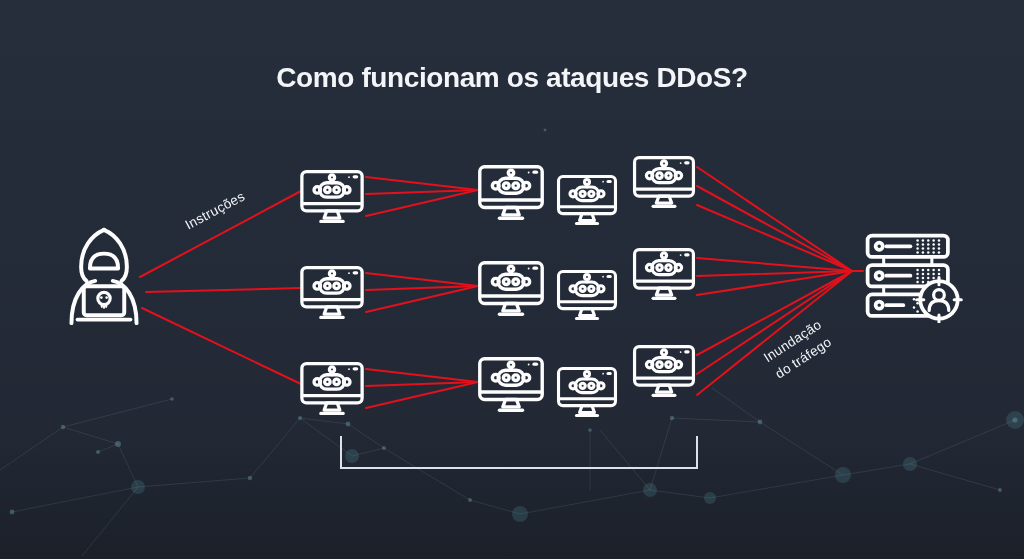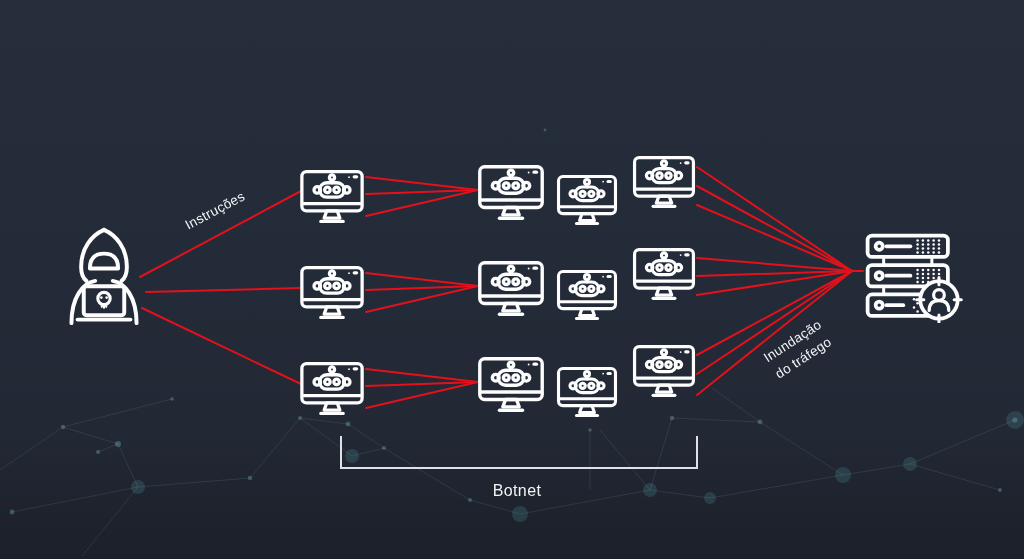--- a/index.html
+++ b/index.html
@@ -121,20 +121,21 @@
     <line x1="697" y1="205" x2="852" y2="271"></line>
     <line x1="697" y1="258" x2="852" y2="271"></line>
     <line x1="697" y1="276" x2="852" y2="271"></line>
     <line x1="697" y1="295" x2="852" y2="271"></line>
     <line x1="697" y1="355" x2="852" y2="271"></line>
     <line x1="697" y1="374" x2="852" y2="271"></line>
     <line x1="697" y1="395" x2="852" y2="271"></line>
     <line x1="852" y1="271" x2="863" y2="271"></line>
   </svg>
 
+  <div class="title">Como funcionam os ataques DDoS?</div>
 
   <div class="icon-box" style="left:60px;top:227px;width:88px;height:99px">
     <svg viewBox="0 0 100 112" fill="none" stroke="#fdfdfe" stroke-width="4.5" stroke-linecap="round" stroke-linejoin="round">
       <path d="M50,3 C36,9 24,24 24,45 C24,54 26,58 30,61"></path>
       <path d="M50,3 C64,9 76,24 76,45 C76,54 74,58 70,61"></path>
       <path d="M34,47 Q34,30 50,30 Q66,30 66,47 L34,47 Z"></path>
       <path d="M13,109 C13,80 26,63 40,61"></path>
       <path d="M87,109 C87,80 74,63 60,61"></path>
       <rect x="27" y="67" width="46" height="33" rx="3"></rect>
       <line x1="20" y1="105" x2="80" y2="105"></line>
@@ -279,15 +280,14 @@
       <g>
         <circle cx="84" cy="76" r="21" fill="#242b38"></circle>
         <path d="M84,51 V59 M84,93 V101 M59,76 H67 M101,76 H109" stroke-width="3.4"></path>
         <circle cx="84" cy="70.5" r="6" stroke-width="3.6"></circle>
         <path d="M73,88 C73,80 77,77 84,77 C91,77 95,80 95,88" stroke-width="3.6"></path>
       </g>
     </svg>
   </div>
 
   <div class="botnet-bracket"></div>
-  <div class="botnet-label">Botnet</div>
 
 </div>
 
 </body></html>

